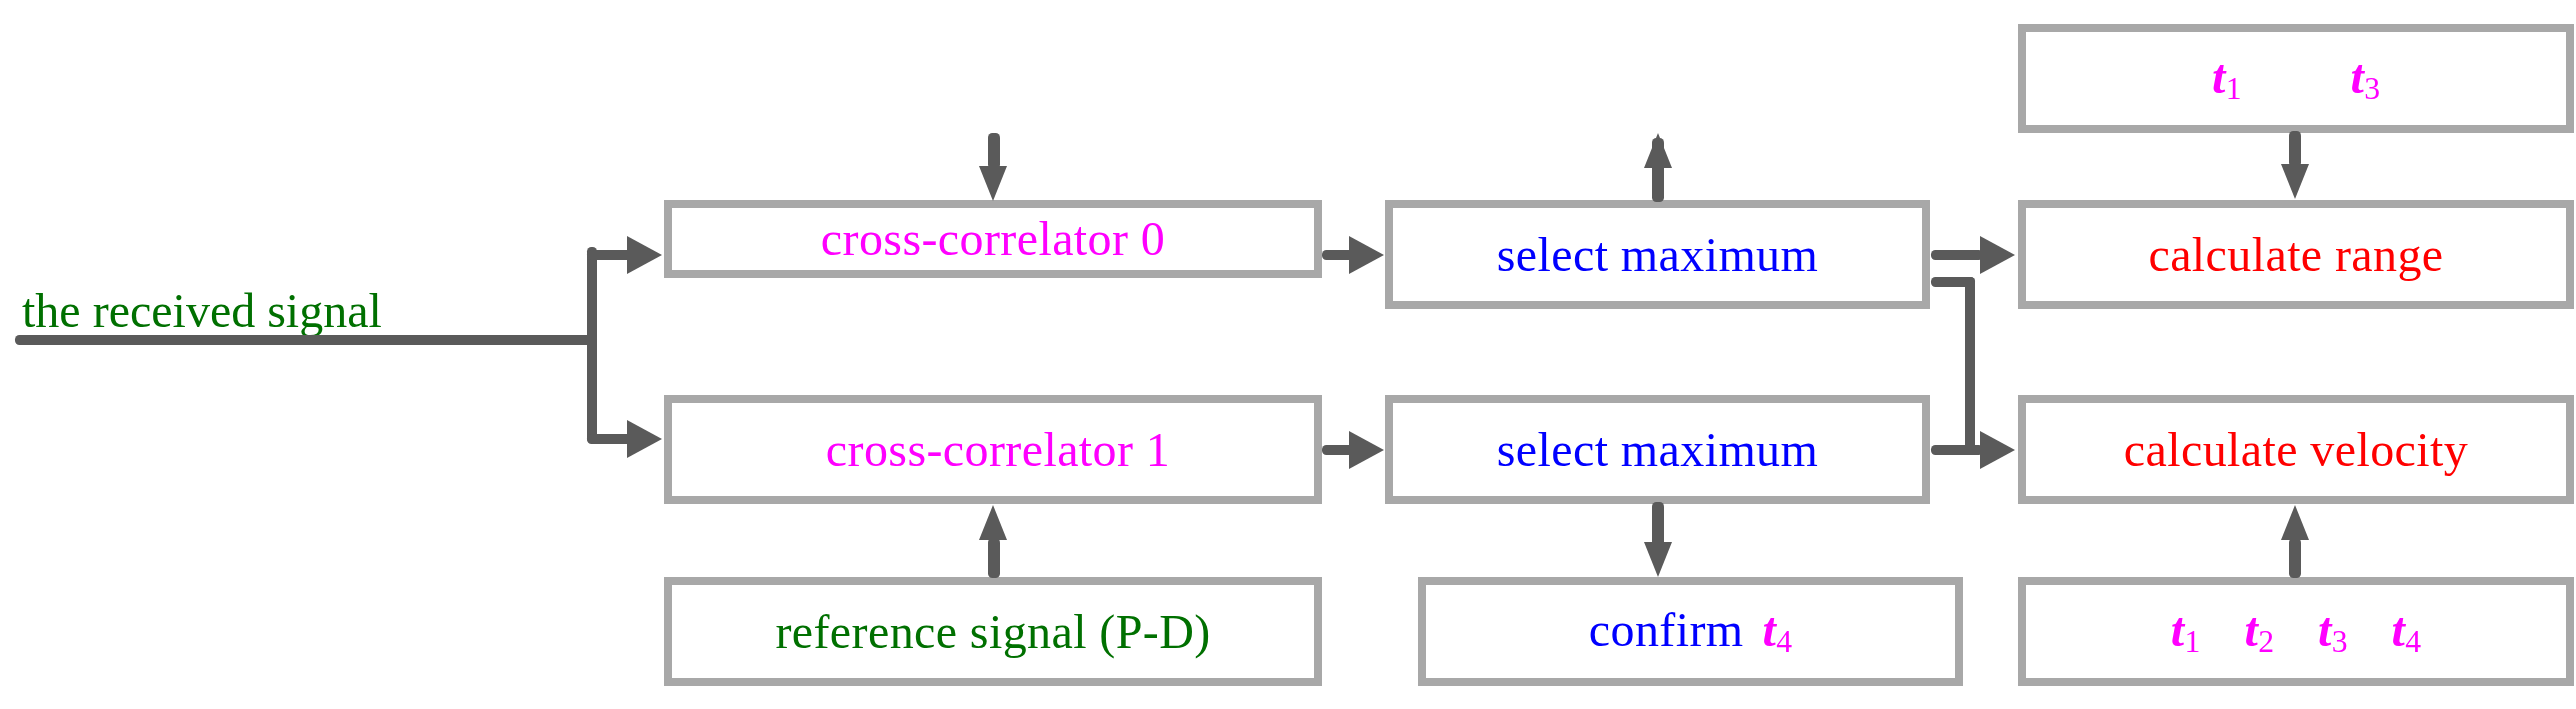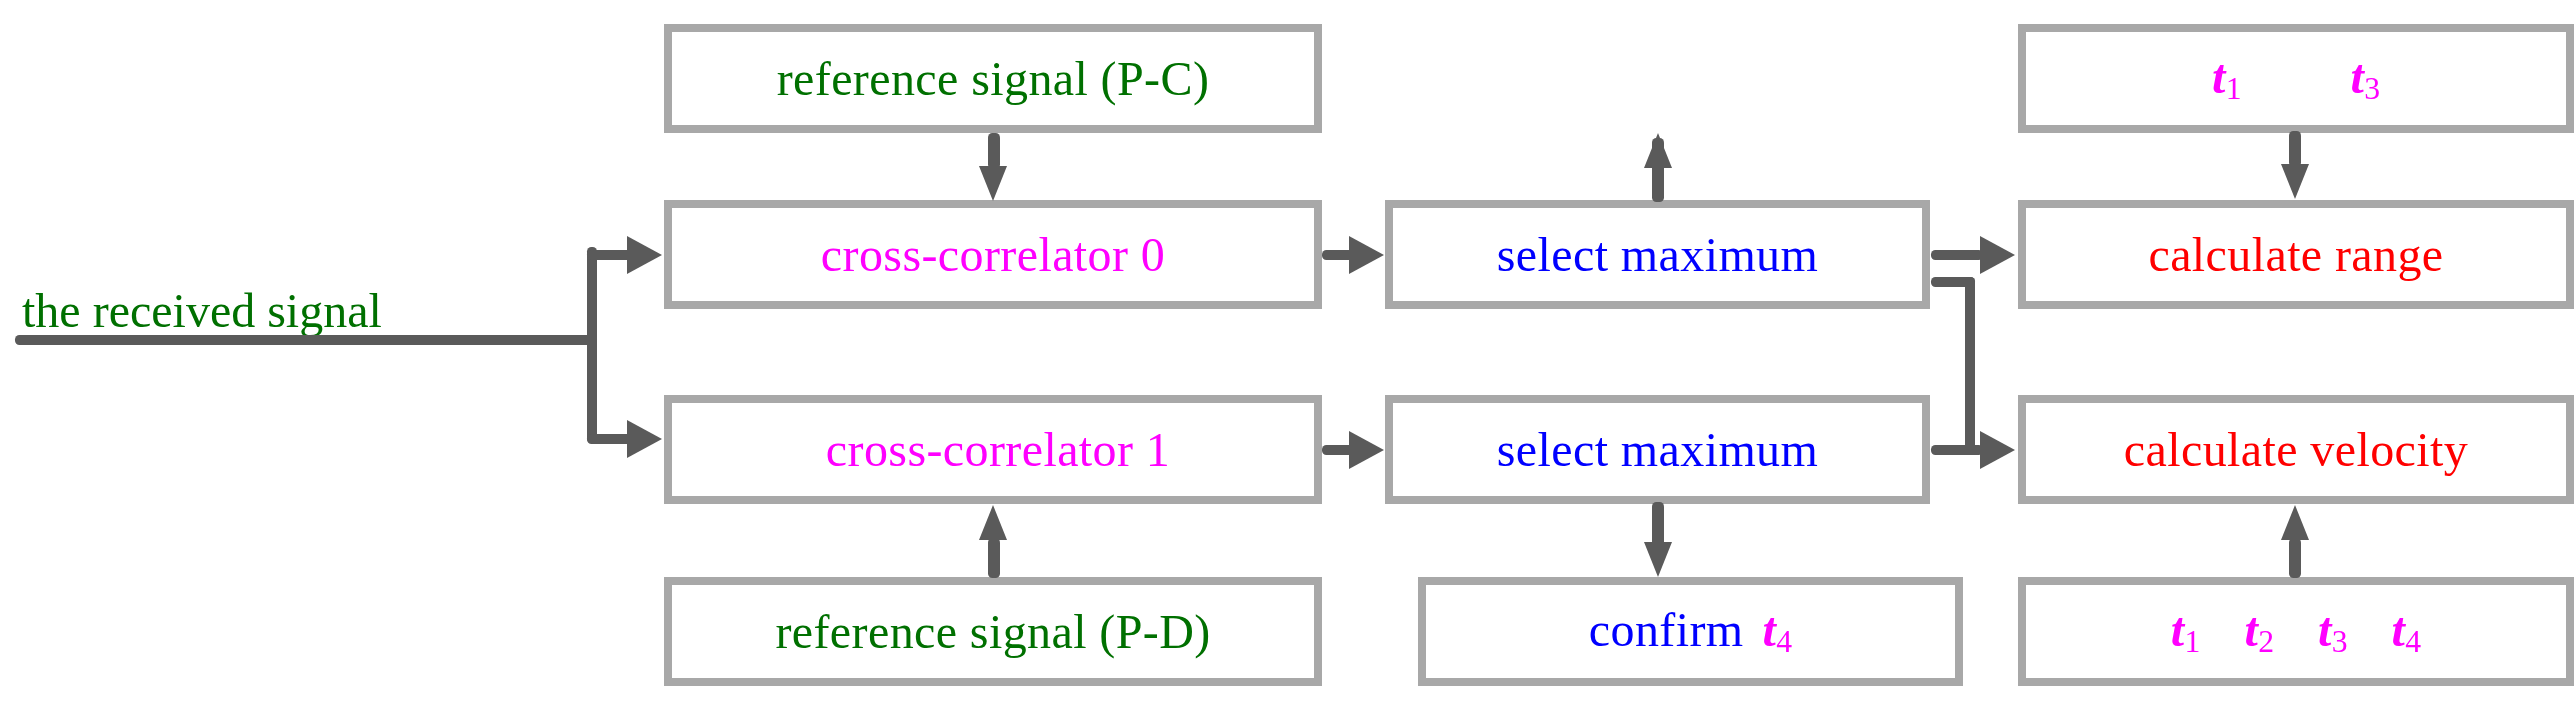--- a/index.html
+++ b/index.html
@@ -86,32 +86,29 @@
     border-left: 14.5px solid transparent;
     border-right: 14.5px solid transparent;
     border-bottom: 35px solid #5a5a5a;
   }
 </style>
 </head>
 <body>
 
 <div id="stage">
 
-  <div class="box" style="left:664px; top:24px; width:658px; height:109px;">
-    <span class="txt green">reference signal (P-C)</span>
-  </div>
 
 
   <div class="box" style="left:2018px; top:24px; width:556px; height:109px;">
     <span class="txt">
       <span class="tvar"><span>t</span><sub>1</sub></span><span class="gap-lg"></span><span class="tvar"><span>t</span><sub>3</sub></span>
     </span>
   </div>
 
-  <div class="box" style="left:664px; top:200px; width:658px; height:109px;align-items:center;">
+  <div class="box" style="left:664px; top:200px; width:658px; height:78px;align-items:center;">
     <span class="txt magenta">cross-correlator 0</span>
   </div>
 
   <div class="box" style="left:1385px; top:200px; width:545px; height:109px;">
     <span class="txt blue">select maximum</span>
   </div>
 
   <div class="box" style="left:2018px; top:200px; width:556px; height:109px;">
     <span class="txt red">calculate range</span>
   </div>

